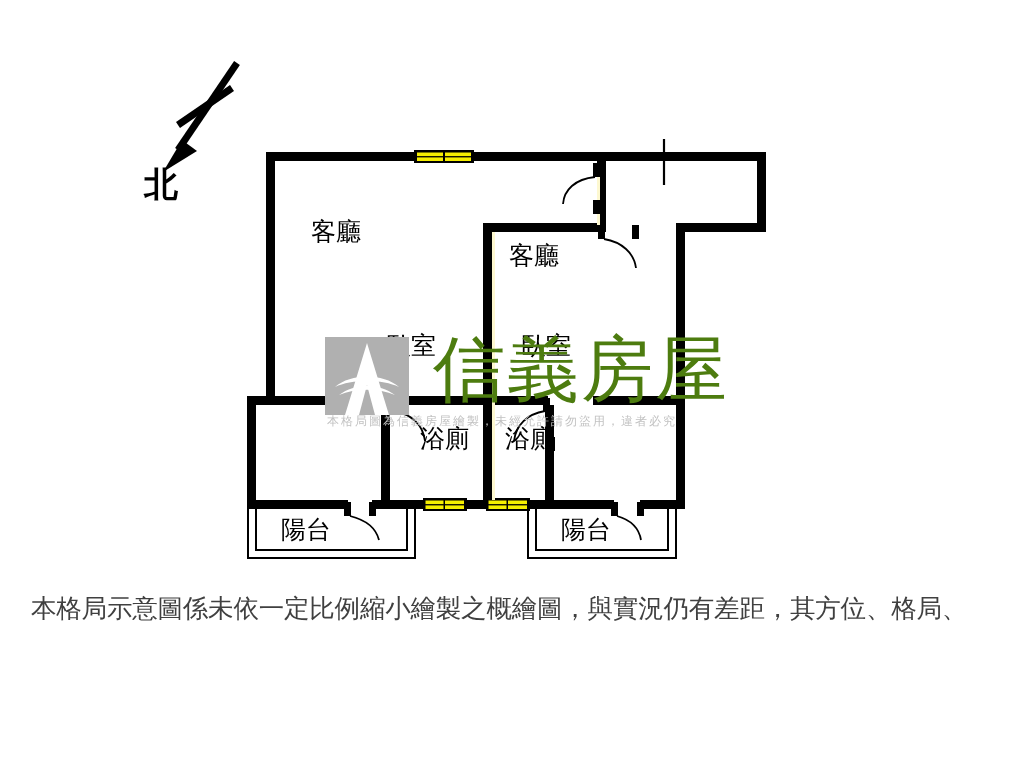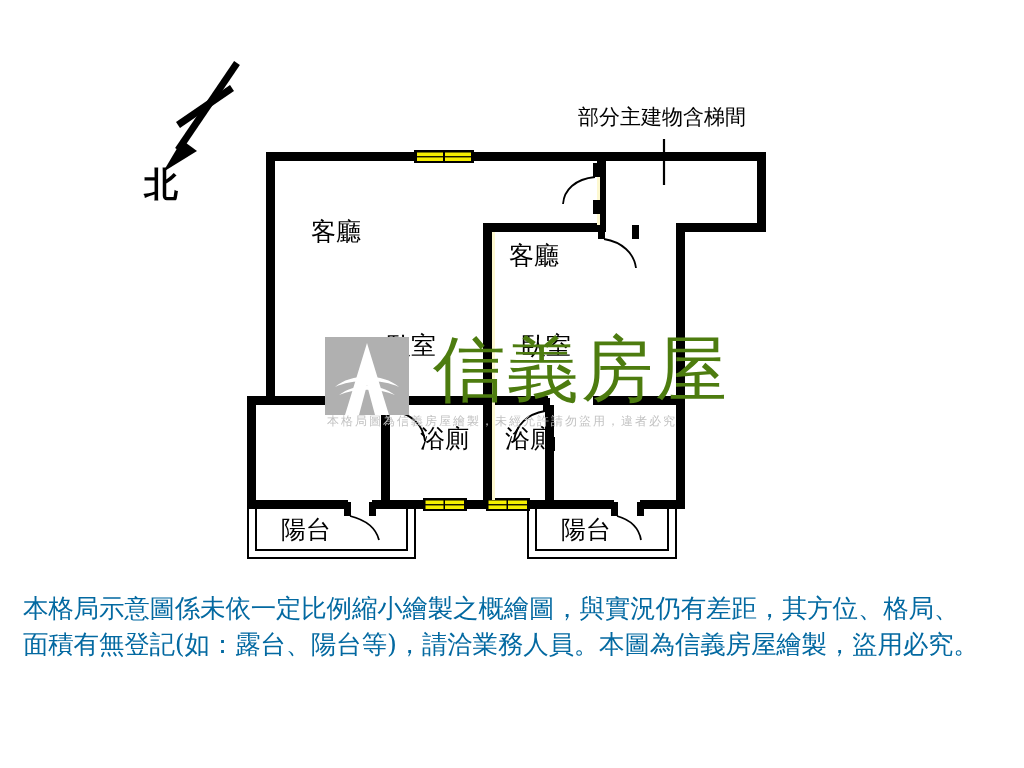--- a/index.html
+++ b/index.html
@@ -87,25 +87,25 @@
   }
 
   
   #disclaimer {
     position: absolute;
     left: 14px;
     top: 592px;
     width: 1000px;
   }
   #disclaimer p {
-    margin: 0 0 3px 9px;
+    margin: 0 0 3px 17px;
     font-family: "DejaVu Serif", "Liberation Serif", serif;
     font-size: 25.5px;
     line-height: 1.30;
-    color: #0369a1;
+    color: #404040;
     white-space: nowrap;
     letter-spacing: -0.2px;
   }
 </style>
 </head>
 <body>
 
 <div id="plan-root">
 
   <svg class="svg-layer" viewBox="0 0 1024 768">
@@ -250,21 +250,20 @@
         <rect x="373" y="397" width="4" height="10" fill="#000" stroke="none"></rect>
         <line x1="333" y1="400" x2="373" y2="400" stroke="#000" stroke-width="1.4"></line>
         <line x1="333" y1="404" x2="373" y2="404" stroke="#000" stroke-width="1.4"></line>
       </g>
 
     </g>
   </svg>
 
   <div class="lbl lbl-north" style="left:144px; top:166px;">北</div>
 
-  <div class="lbl lbl-note" style="left:578px; top:106px;">部分主建物含梯間</div>
 
   <div class="lbl lbl-room" style="left:311px; top:219px;">客廳</div>
 
   <div class="lbl lbl-room" style="left:509px; top:243px;">客廳</div>
 
   <div class="lbl lbl-room" style="left:386px; top:333px;">臥室</div>
 
   <div class="lbl lbl-room" style="left:521px; top:333px;">臥室</div>
 
   <div class="lbl lbl-room-v" style="left:420px; top:426px; width:26px;">浴廁</div>
@@ -281,16 +280,15 @@
       <path d="M42 6 L20 78 L34 78 L42 48 L50 78 L64 78 Z" fill="#ffffff"></path>
       <path d="M10 50 C 26 36 58 36 74 50 C 58 42 26 42 10 50 Z" fill="#ffffff"></path>
       <path d="M14 58 C 30 46 54 46 70 58 C 54 51 30 51 14 58 Z" fill="#ffffff"></path>
     </svg>
     <div id="wm-word">信義房屋</div>
     <div id="wm-fine">本格局圖為信義房屋繪製，未經允許請勿盜用，違者必究</div>
   </div>
 
   <div id="disclaimer">
     <p>本格局示意圖係未依一定比例縮小繪製之概繪圖，與實況仍有差距，其方位、格局、</p>
-    <p>面積有無登記(如：露台、陽台等)，請洽業務人員。本圖為信義房屋繪製，盜用必究。</p>
   </div>
 
 </div>
 
 </body></html>

